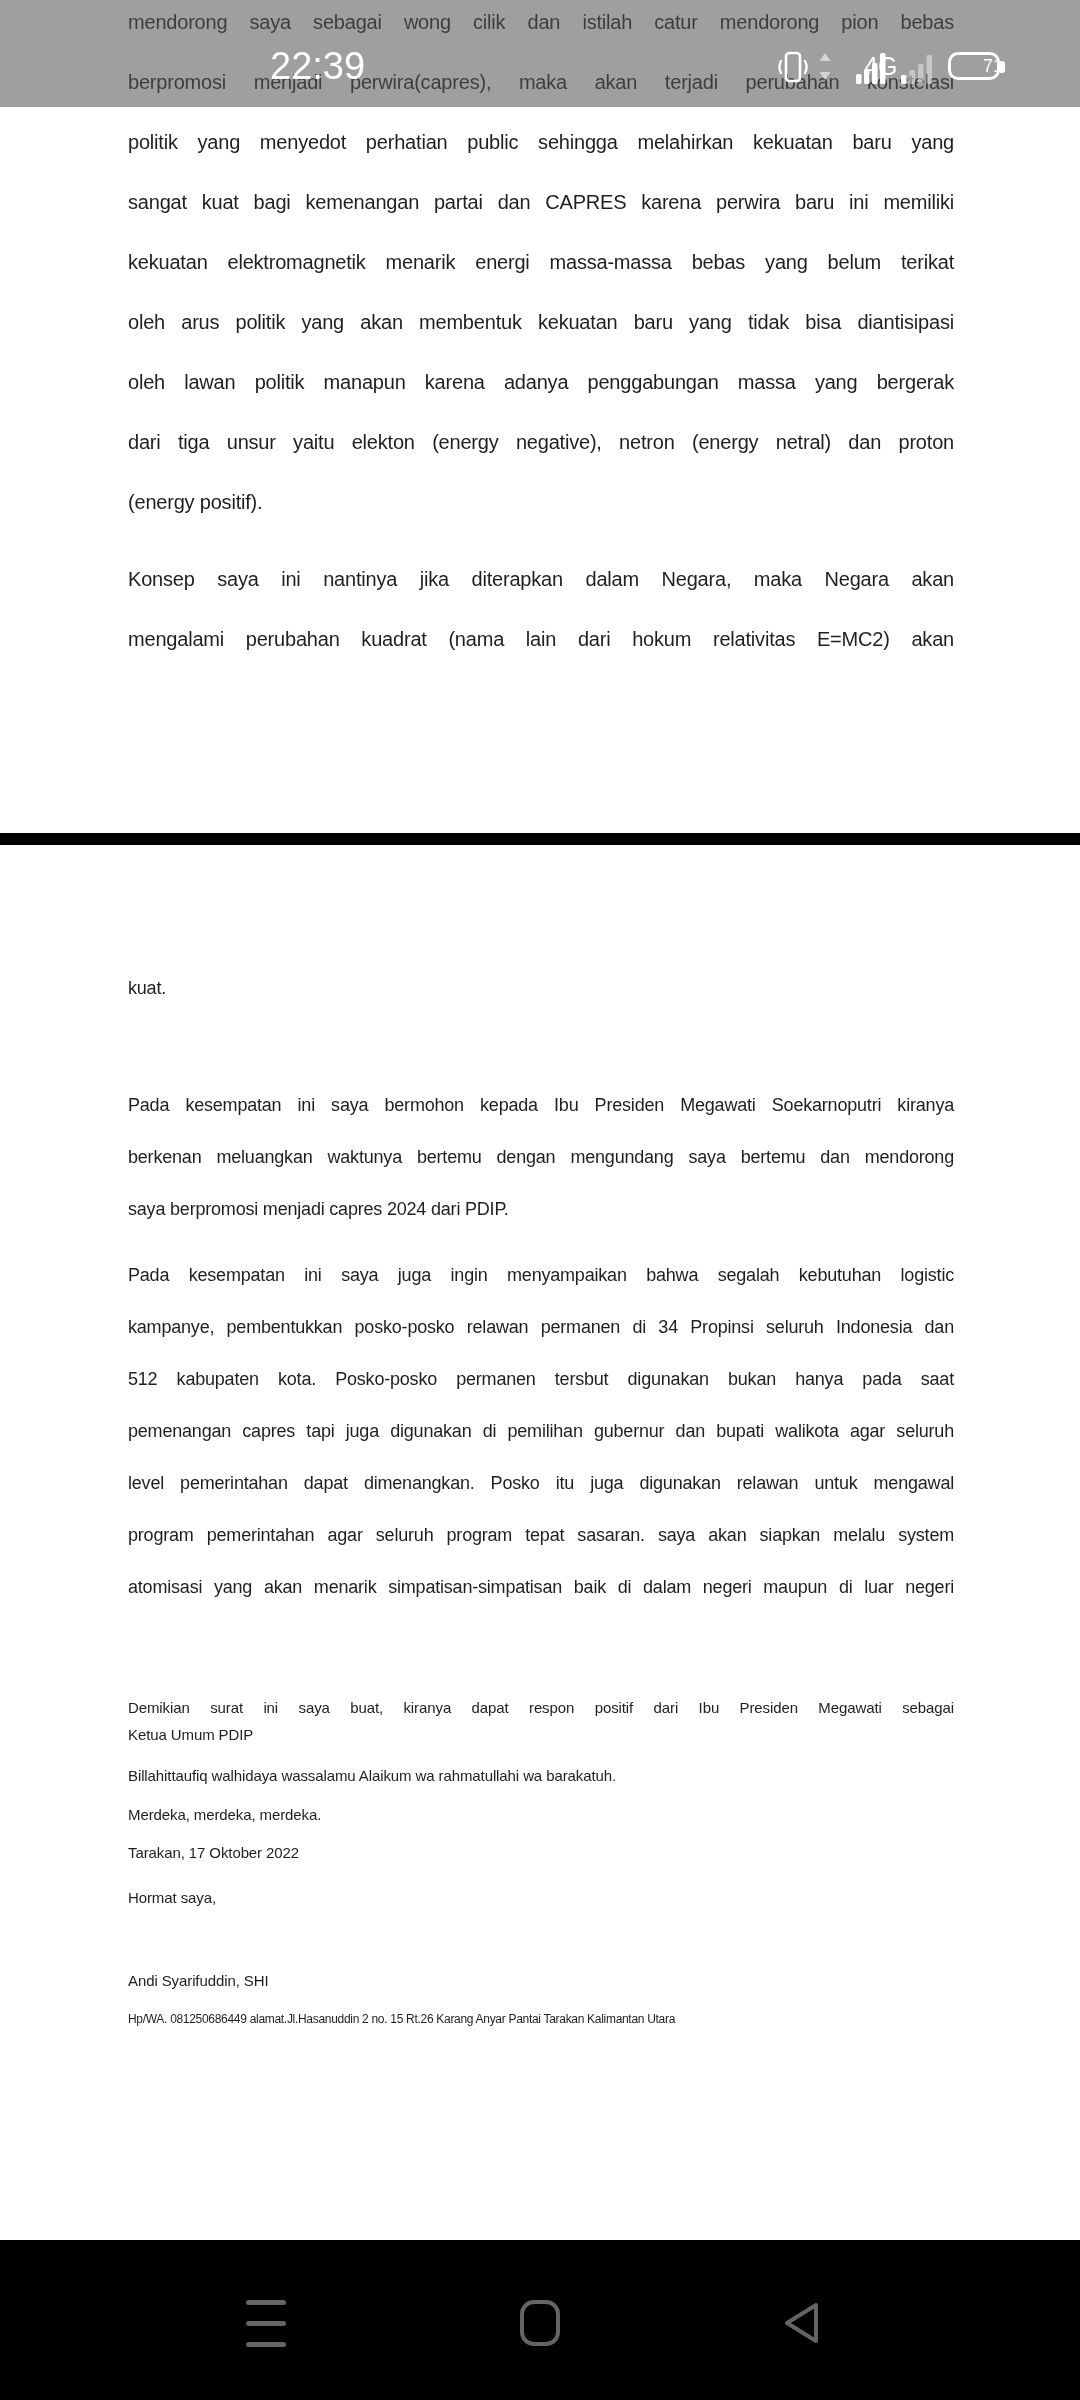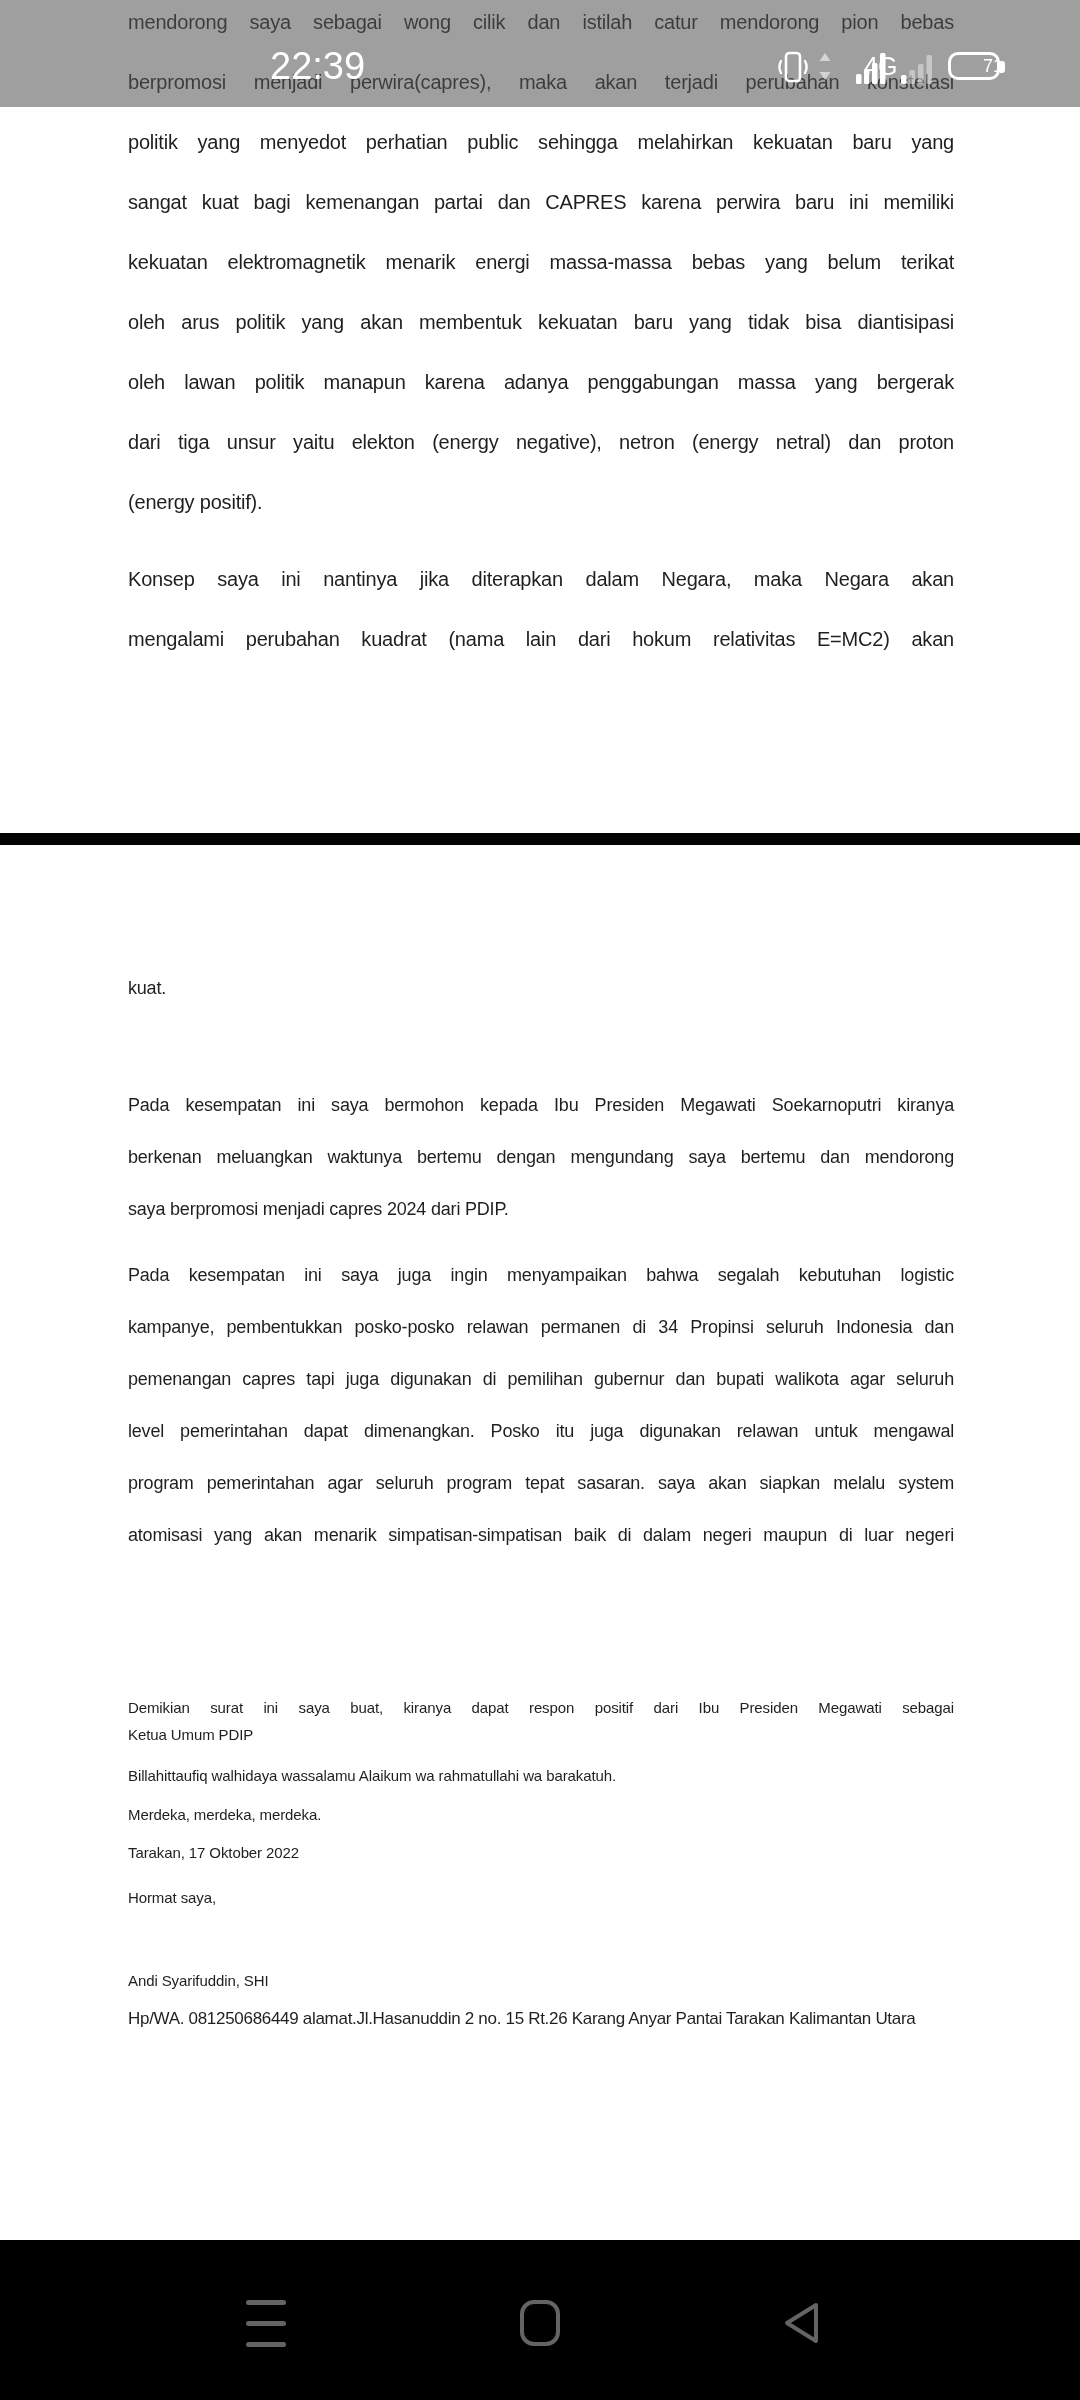--- a/index.html
+++ b/index.html
@@ -13,21 +13,21 @@
   .p1 .ln { height:60px; line-height:60px; font-size:20px; letter-spacing:-0.2px; white-space:nowrap; }
   .p2 .ln { height:52px; line-height:52px; font-size:18px; letter-spacing:-0.2px; white-space:nowrap; }
   .ln.j  { white-space:normal; text-align:justify; text-align-last:justify; }
   .close-ln {
     position:absolute; left:128px; width:826px; color:#1f1f1f;
     font-size:15px; line-height:19px; letter-spacing:-0.1px; z-index:1;
   }
   .close-ln.j { text-align:justify; text-align-last:justify; }
   .contact-ln {
     position:absolute; left:128px; width:860px; color:#1f1f1f;
-    font-size:17px; line-height:18px; letter-spacing:-0.3px; z-index:1; white-space:nowrap;
+    font-size:12px; line-height:18px; letter-spacing:-0.3px; z-index:1; white-space:nowrap;
   }
   
   .page-break { position:absolute; left:0; top:833px; width:1080px; height:12px; background:#030303; z-index:2; }
   
   .status-dim {
     position:absolute; left:0; top:0; width:1080px; height:107px;
     background:rgba(84,84,84,0.56); z-index:5;
   }
   .status-bar { position:absolute; left:0; top:0; width:1080px; height:107px; z-index:6; color:#fff; }
   .sb-time { position:absolute; left:270px; top:46px; font-size:38px; line-height:40px; font-weight:400; }
@@ -86,20 +86,21 @@
         <div class="ln">kuat.</div>
       </div>
       <div class="doc-block p2" style="top:1079px">
         <div class="ln j">Pada kesempatan ini saya bermohon kepada Ibu Presiden Megawati Soekarnoputri kiranya</div>
         <div class="ln j">berkenan meluangkan waktunya bertemu dengan mengundang saya bertemu dan mendorong</div>
         <div class="ln">saya berpromosi menjadi capres 2024 dari PDIP.</div>
       </div>
       <div class="doc-block p2" style="top:1249px">
         <div class="ln j">Pada kesempatan ini saya juga ingin menyampaikan bahwa segalah kebutuhan logistic</div>
         <div class="ln j">kampanye, pembentukkan posko-posko relawan permanen di 34 Propinsi seluruh Indonesia dan</div>
+        <div class="ln j">512 kabupaten kota. Posko-posko permanen tersbut digunakan bukan hanya pada saat</div>
         <div class="ln j">pemenangan capres tapi juga digunakan di pemilihan gubernur dan bupati walikota agar seluruh</div>
         <div class="ln j">level pemerintahan dapat dimenangkan. Posko itu juga digunakan relawan untuk mengawal</div>
         <div class="ln j">program pemerintahan agar seluruh program tepat sasaran. saya akan siapkan melalu system</div>
         <div class="ln j">atomisasi yang akan menarik simpatisan-simpatisan baik di dalam negeri maupun di luar negeri</div>
       </div>
 
       <div class="close-ln j" style="top:1698px">Demikian surat ini saya buat, kiranya dapat respon positif dari Ibu Presiden Megawati sebagai</div>
       <div class="close-ln" style="top:1725px">Ketua Umum PDIP</div>
       <div class="close-ln" style="top:1766px">Billahittaufiq walhidaya wassalamu Alaikum wa rahmatullahi wa barakatuh.</div>
       <div class="close-ln" style="top:1805px">Merdeka, merdeka, merdeka.</div>

